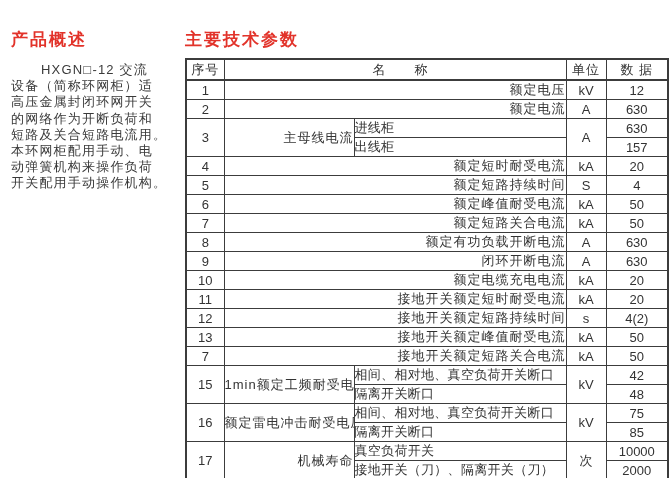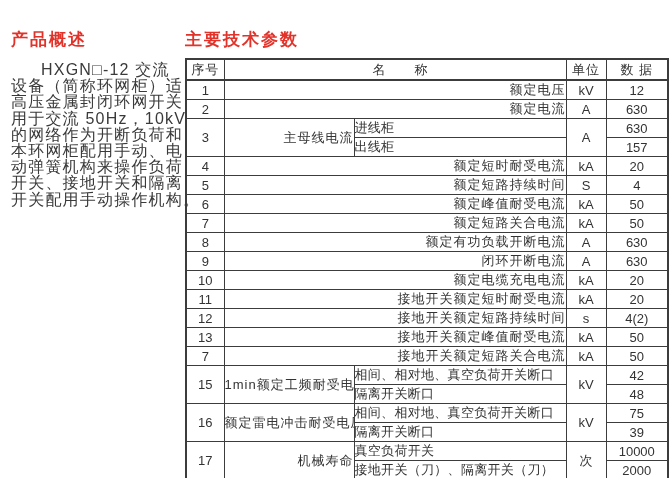--- a/index.html
+++ b/index.html
@@ -22,21 +22,21 @@
 
   
   .overview {
     position: absolute;
     left: 11px;
     top: 28px;
     width: 172px;
   }
   .overview-paragraph {
     margin-top: 11px;
-    font-size: 16px;
+    font-size: 13px;
     line-height: 16.2px;
     letter-spacing: 1.2px;
     color: #3a3a3a;
   }
   .overview-line { white-space: nowrap; }
   .overview-line.indent { text-indent: 30px; }
 
   
   .parameters {
     position: absolute;
@@ -72,25 +72,24 @@
 <body>
 
 <div class="page">
 
   <div class="overview">
     <div class="section-title" style="color: rgb(226, 51, 42);">产品概述</div>
     <div class="overview-paragraph">
         <div class="overview-line indent">HXGN□-12 交流</div>
         <div class="overview-line">设备（简称环网柜）适</div>
         <div class="overview-line">高压金属封闭环网开关</div>
-        <div class="overview-line">用于交流 50Hz，10kV</div>
         <div class="overview-line">的网络作为开断负荷和</div>
+        <div class="overview-line">短路及关合短路电流用。</div>
         <div class="overview-line">本环网柜配用手动、电</div>
         <div class="overview-line">动弹簧机构来操作负荷</div>
-        <div class="overview-line">开关、接地开关和隔离</div>
         <div class="overview-line">开关配用手动操作机构。</div>
       </div>
   </div>
 
   <div class="parameters">
     <div class="section-title" style="color: rgb(226, 51, 42);">主要技术参数</div>
 
     <table class="spec">
       <colgroup>
         <col style="width:38px">
@@ -210,21 +209,21 @@
           </tr>
           <tr>
             <td class="c-index" rowspan="2">16</td>
             <td class="c-name" rowspan="2">额定雷电冲击耐受电压</td>
             <td class="c-sub">相间、相对地、真空负荷开关断口</td>
             <td class="c-unit" rowspan="2">kV</td>
             <td class="c-data">75</td>
           </tr>
           <tr>
             <td class="c-sub">隔离开关断口</td>
-            <td class="c-data">39</td>
+            <td class="c-data">85</td>
           </tr>
           <tr>
             <td class="c-index" rowspan="2">17</td>
             <td class="c-name" rowspan="2">机械寿命</td>
             <td class="c-sub">真空负荷开关</td>
             <td class="c-unit" rowspan="2">次</td>
             <td class="c-data">10000</td>
           </tr>
           <tr>
             <td class="c-sub">接地开关（刀）、隔离开关（刀）</td>

